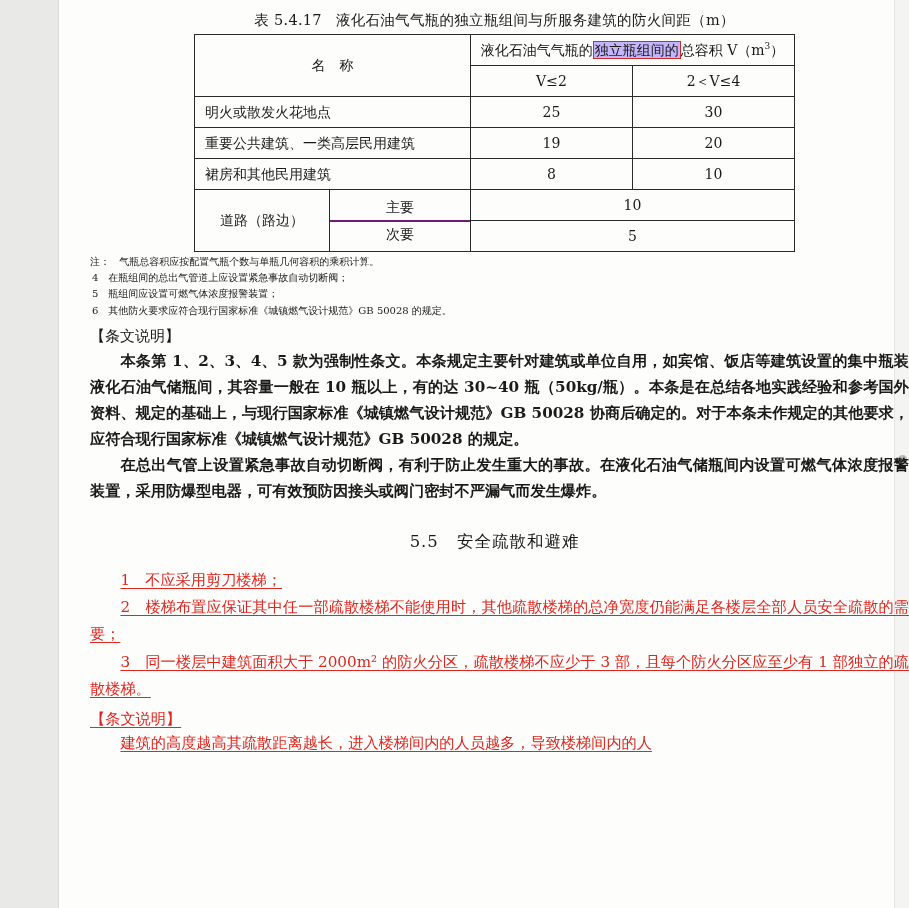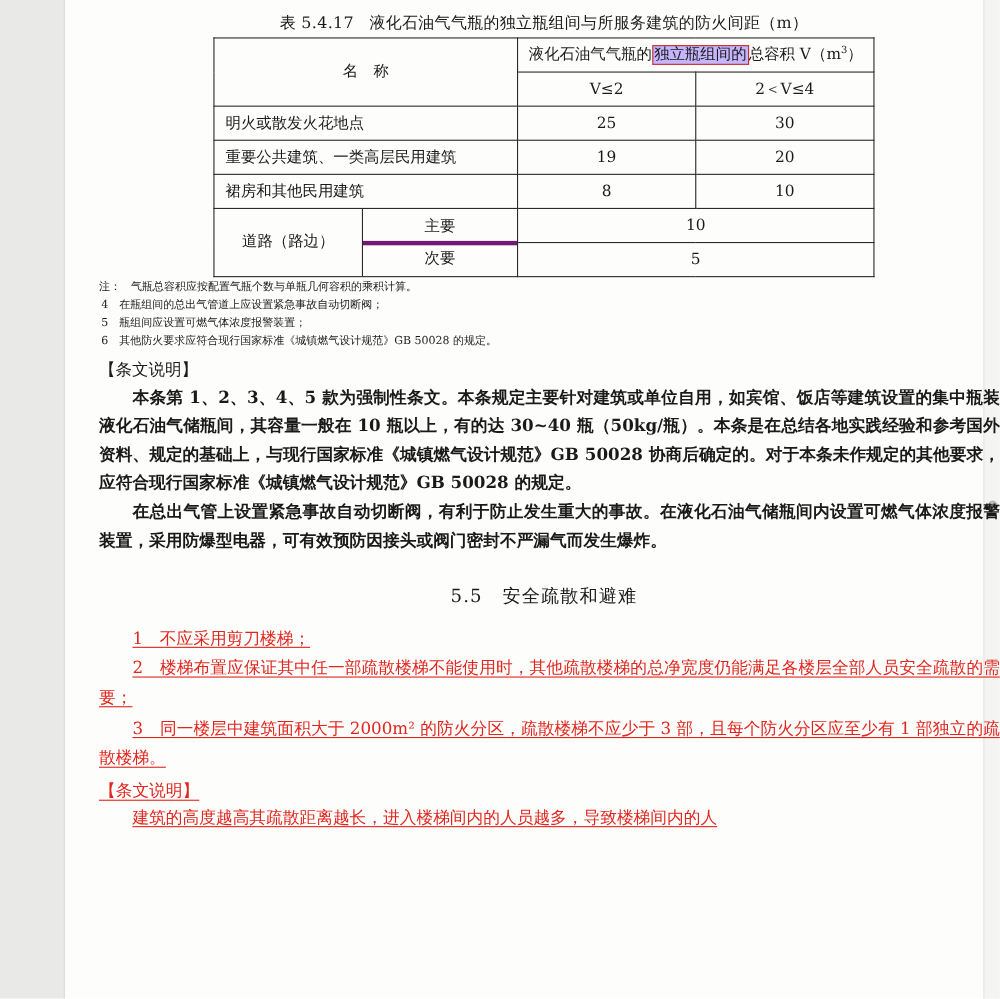--- a/index.html
+++ b/index.html
@@ -199,21 +199,21 @@
           <td>8</td>
           <td>10</td>
         </tr>
         <tr>
           <td rowspan="2" style="width:140px; padding:0; border:1px solid #2a2a2a;">
             <table style="border-collapse:collapse; width:100%; height:100%;">
               <tbody>
                   <tr>
                 <td style="border:none; width:128px; text-align:center; font-size:14px;">道路（路边）</td>
                 <td style="border:none; border-left:1px solid #2a2a2a; padding:0; width:148px;">
-                  <div style="border-bottom:4px solid #701a75; height:25px; line-height:25px; text-align:center; font-size:14px;">主要</div>
+                  <div style="border-bottom:2px solid #701a75; height:25px; line-height:25px; text-align:center; font-size:14px;">主要</div>
                   <div style="height:25px; line-height:25px; text-align:center; font-size:14px;">次要</div>
                 </td>
               </tr>
             </tbody>
               </table>
           </td>
           <td colspan="2">10</td>
         </tr>
         <tr>
           <td colspan="2">5</td>

